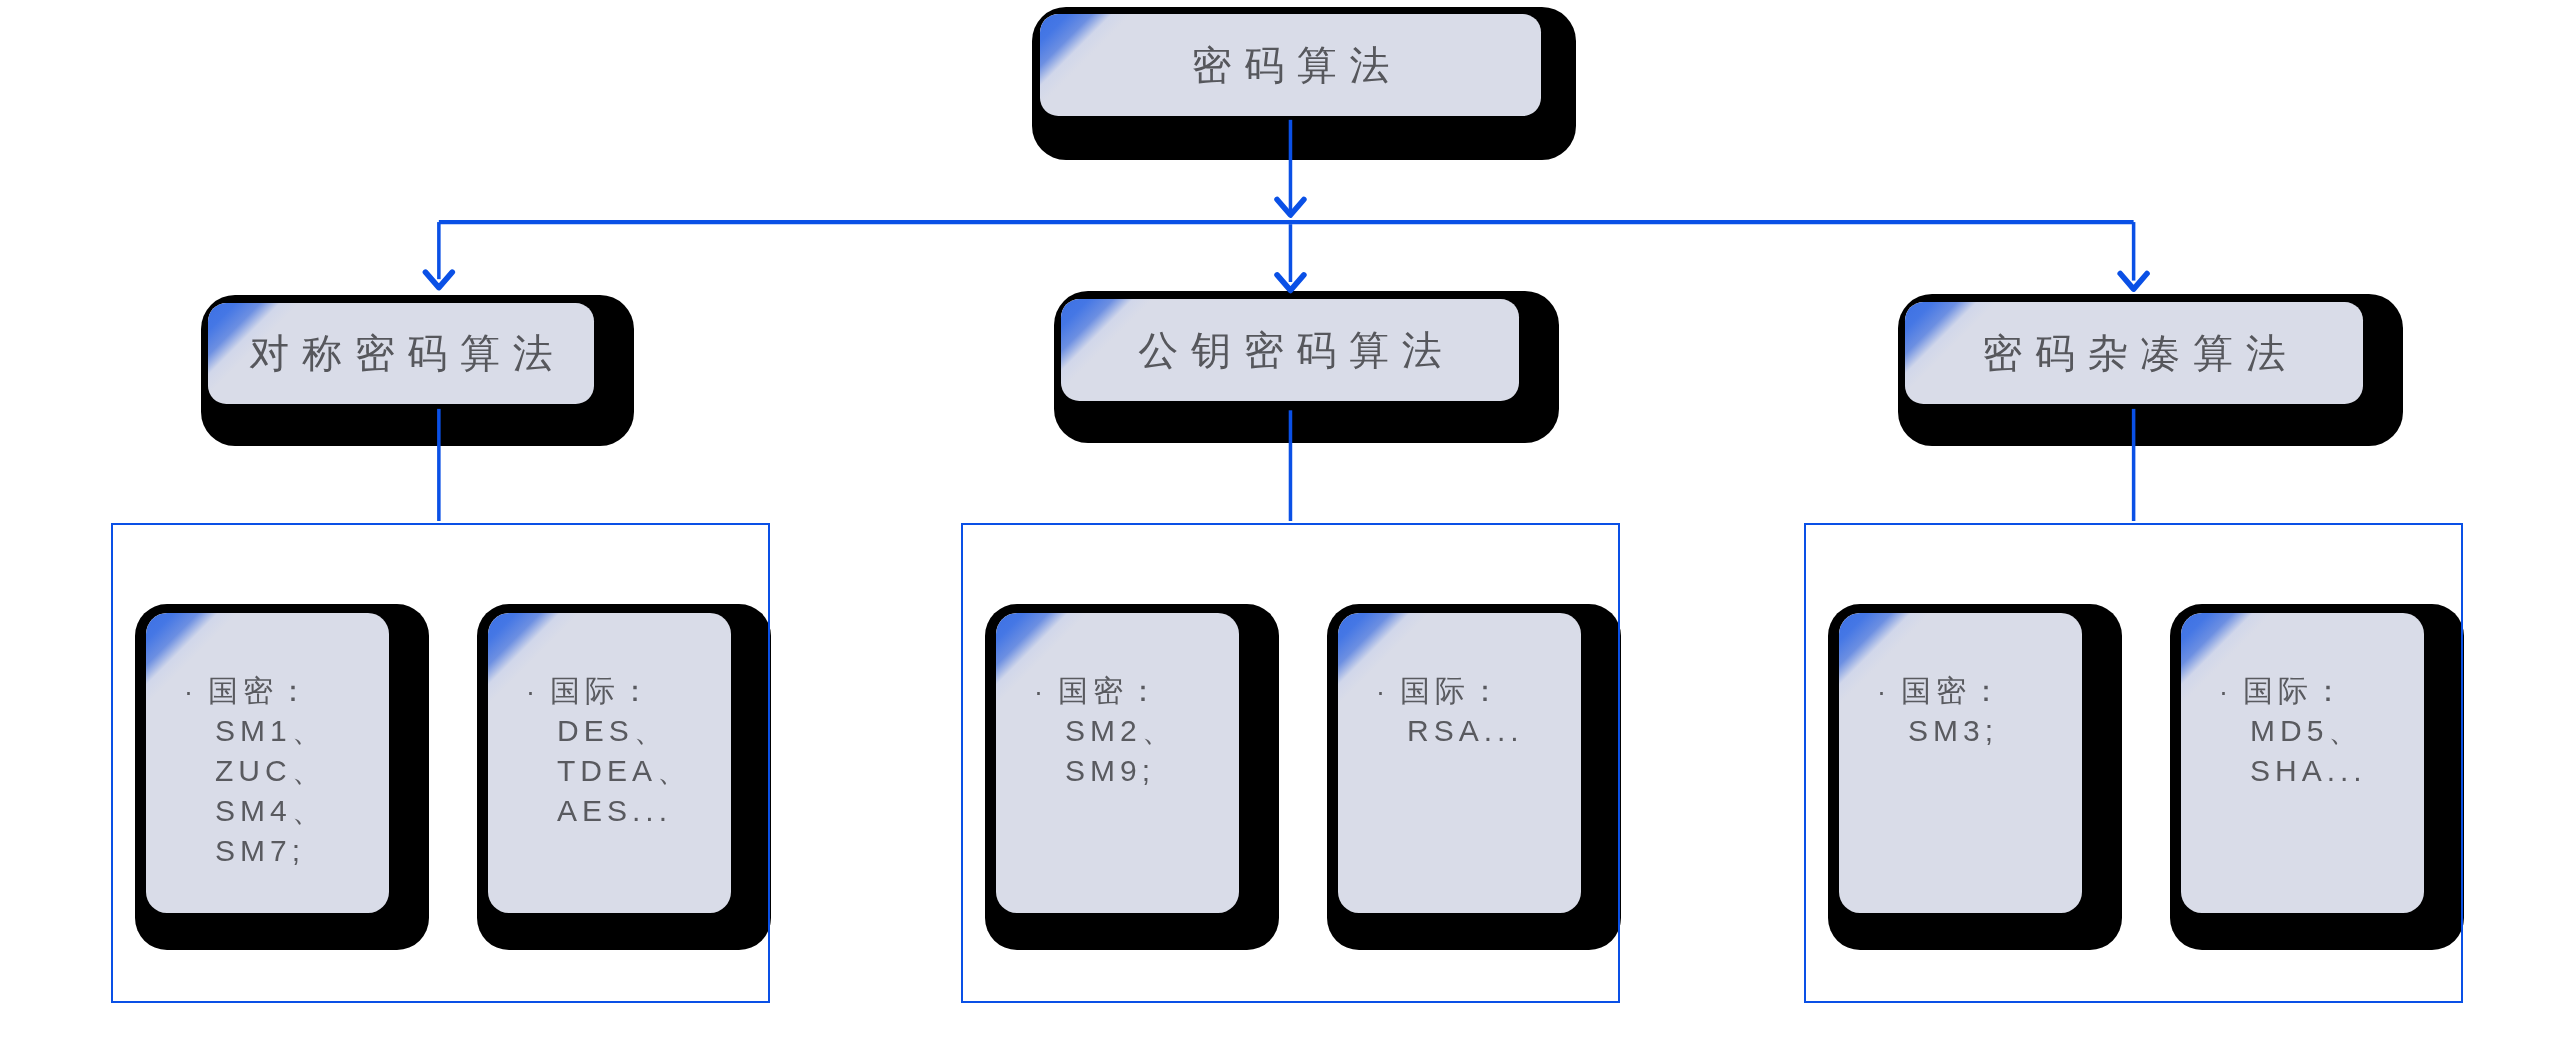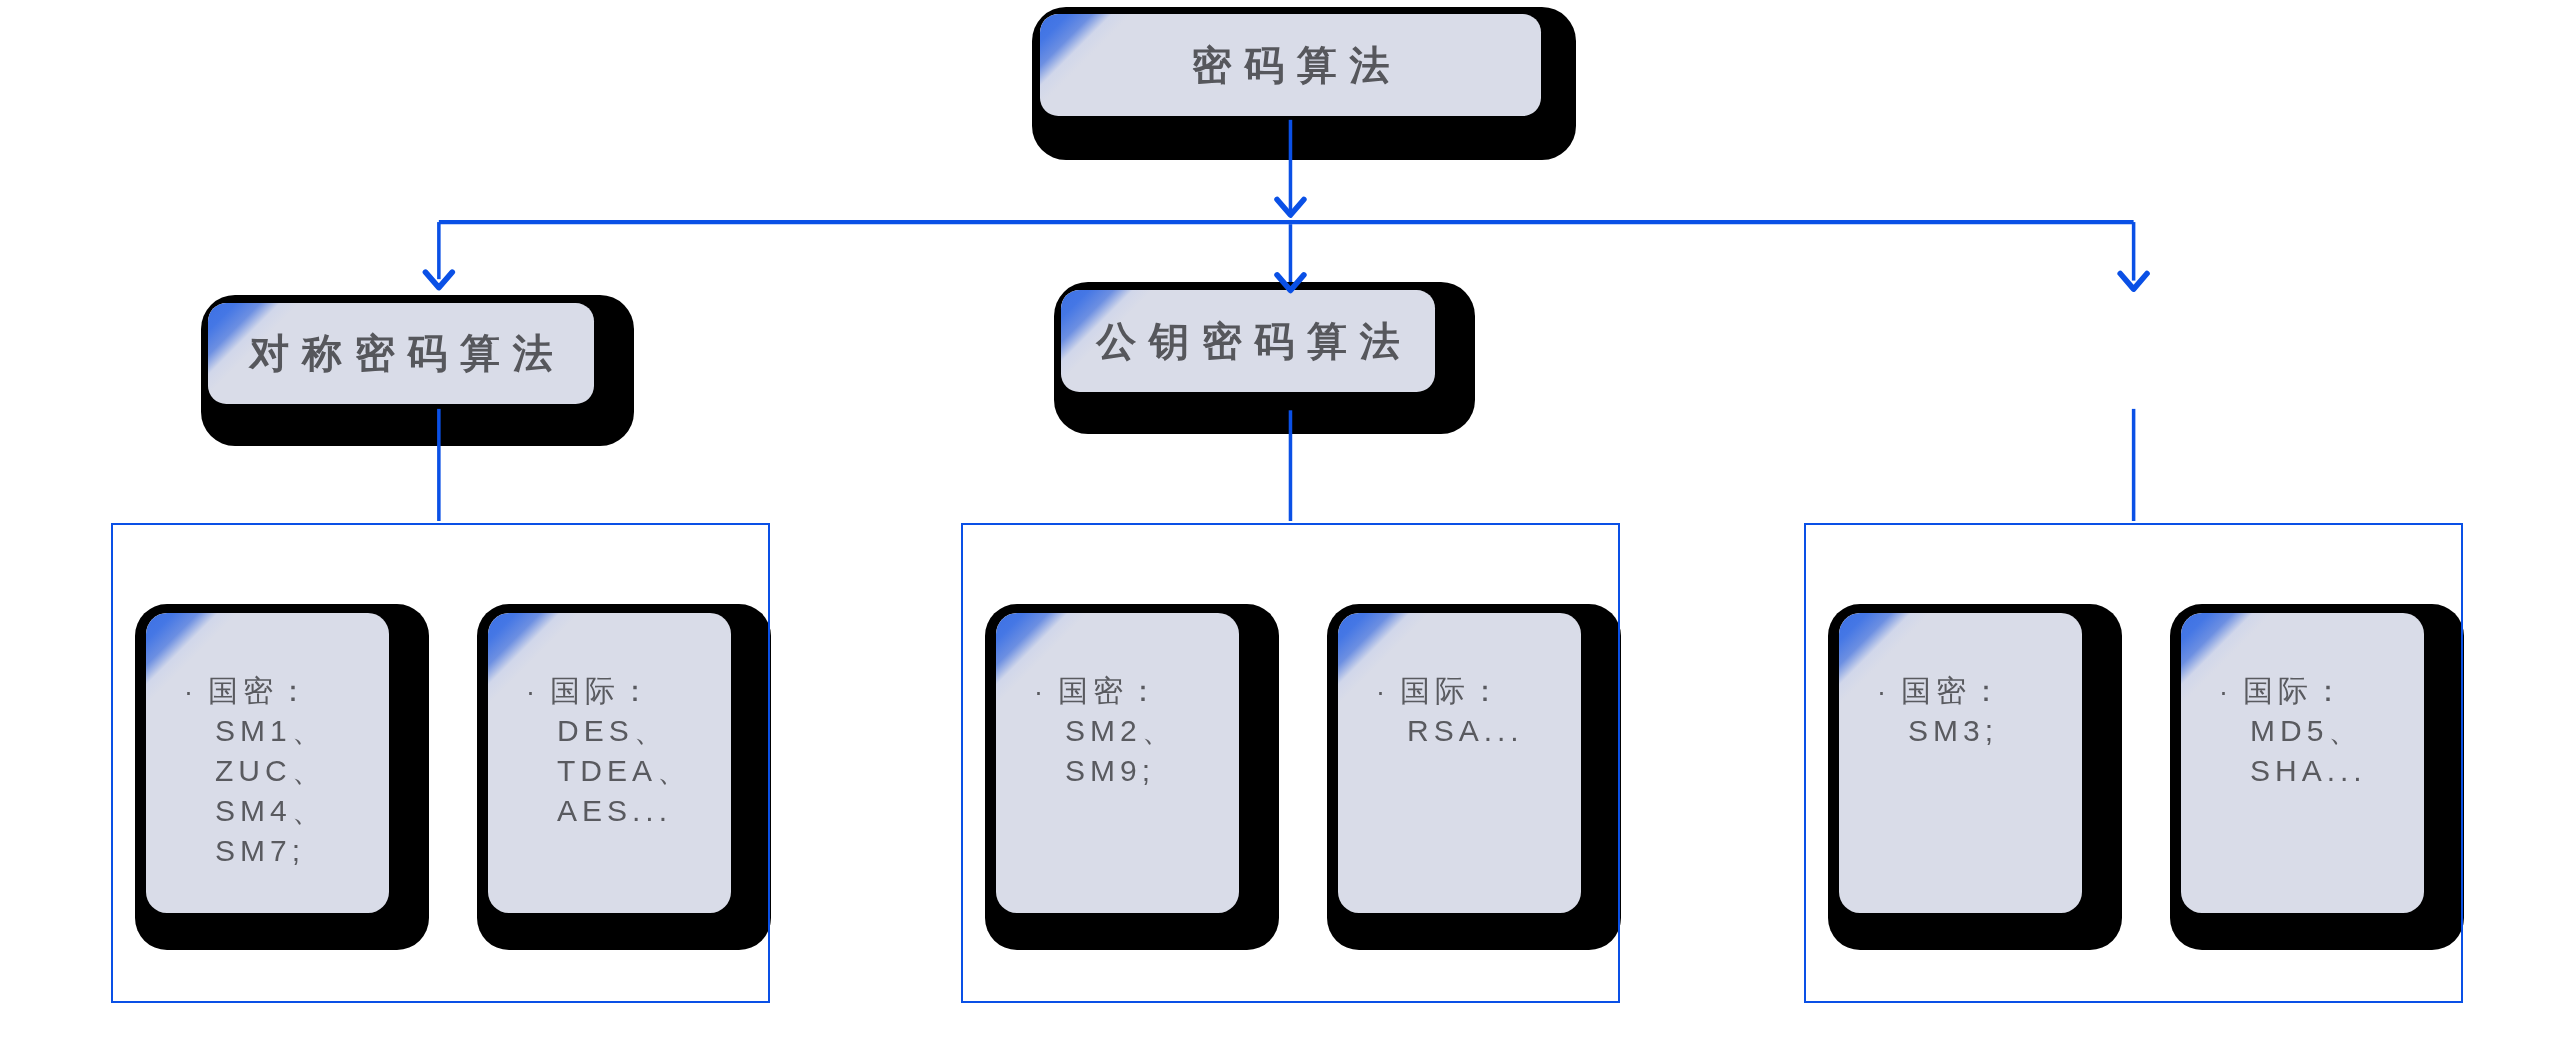--- a/index.html
+++ b/index.html
@@ -20,28 +20,28 @@
   .card{
     position:absolute;inset:0;background:var(--fill);border-radius:18.3px;z-index:2;
     display:flex;align-items:center;justify-content:center;overflow:hidden;
   }
   .card::before{
     content:"";position:absolute;inset:0;border-radius:inherit;pointer-events:none;
     background:linear-gradient(135deg,#3c70e3 0px,#4577e5 20px,#6c8fe2 37px,rgba(206,213,235,.75) 51px,rgba(217,220,232,0) 65px);
   }
   .node-label{
     position:relative;z-index:3;color:var(--ink);font-size:40px;letter-spacing:12.7px;
-    font-weight:700;white-space:nowrap;padding-left:12.7px;
+    font-weight:400;white-space:nowrap;padding-left:12.7px;
   }
   
   .node .backing{left:-7px;top:-7.8px;right:-40px;bottom:-42px;}
   #root-node{left:1040px;top:14px;width:501px;height:102px;}
   #root-node .backing{left:-8.5px;top:-7px;right:-35px;bottom:-44px;}
   #node-symmetric{left:208px;top:303px;width:386px;height:101px;}
-  #node-publickey{left:1061px;top:290px;width:374px;height:102px;}
+  #node-publickey{left:1061px;top:299px;width:458px;height:102px;}
   #node-hash{left:1905px;top:302px;width:458px;height:102px;}
   
   .group{position:absolute;top:523px;width:659px;height:480px;}
   .group::after{content:"";position:absolute;inset:0;border:2.8px solid var(--blue);z-index:6;pointer-events:none;}
   #group-symmetric{left:111px;}
   #group-publickey{left:961px;}
   #group-hash{left:1804px;}
   
   .mini{position:absolute;top:90px;width:243px;height:300px;}
   .mini .backing{left:-10.6px;top:-9.2px;right:-40px;bottom:-37px;border-radius:32px;}
@@ -79,20 +79,26 @@
   <div class="node" id="node-symmetric">
     <div class="backing"></div>
     <div class="card">
       <span class="node-label">对称密码算法</span>
     </div>
   </div>
   <div class="node" id="node-publickey">
     <div class="backing"></div>
     <div class="card">
       <span class="node-label">公钥密码算法</span>
+    </div>
+  </div>
+  <div class="node" id="node-hash">
+    <div class="backing"></div>
+    <div class="card">
+      <span class="node-label">密码杂凑算法</span>
     </div>
   </div>
 
   <div class="group" id="group-symmetric">
     <div class="node mini mini-pos-a">
       <div class="backing"></div>
       <div class="card">
         <div class="mini-text">
           <div class="line"><span class="bullet">·</span><span>国密：</span></div>
           <div class="line cont"><span>SM1、</span></div>

